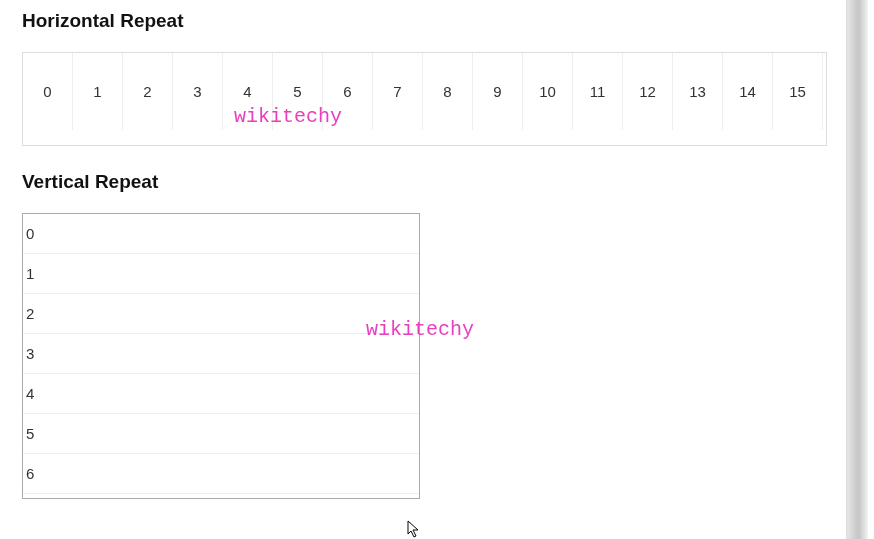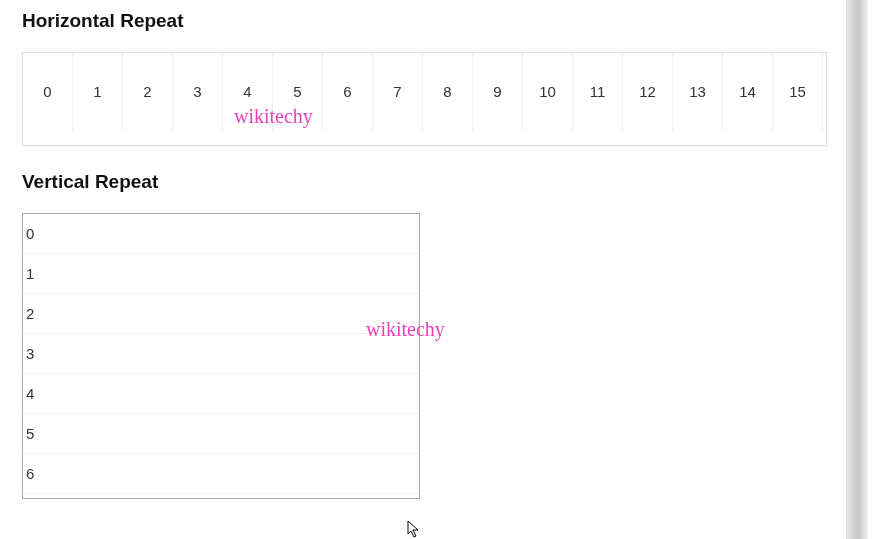--- a/index.html
+++ b/index.html
@@ -25,21 +25,21 @@
 
     
     .v-container { border: 1px solid #aaa; width: 398px; height: 286px; overflow-y: scroll; overflow-x: hidden; }
     .v-container::-webkit-scrollbar { width: 15px; }
     .v-container::-webkit-scrollbar-track { background: #efefef; }
     .v-container::-webkit-scrollbar-thumb { background: #b8b8b8; }
     .v-container::-webkit-scrollbar-button:vertical { background: #e8e8e8; height: 15px; display:block;}
     .v-cell { height: 40px; border-bottom: 1px solid #eee; font-size: 15px; color: #333; display: flex; align-items: center; padding-left: 3px; }
 
     
-    .wm { position: absolute; color: #e83fbd; font-family: Liberation Serif, serif; font-size: 20px; pointer-events: none; }
+    .wm { position: absolute; color: #e83fbd; font-family: Liberation Mono, monospace; font-size: 20px; pointer-events: none; }
     .wm1 { left: 234px; top: 105px; }
     .wm2 { left: 366px; top: 318px; }
 
     
     .rshadow { position: absolute; right: 6px; top: 0; width: 22px; height: 539px; background: linear-gradient(to right, #e6e6e6 0%, #c8c8c8 50%, #c8c8c8 60%, #f4f4f4 100%); border-left:1px solid #ddd;}
 
     
     .cursor { position: absolute; left: 407px; top: 520px; font-size: 16px; color: #000; pointer-events:none;}
   </style>
 </head>

